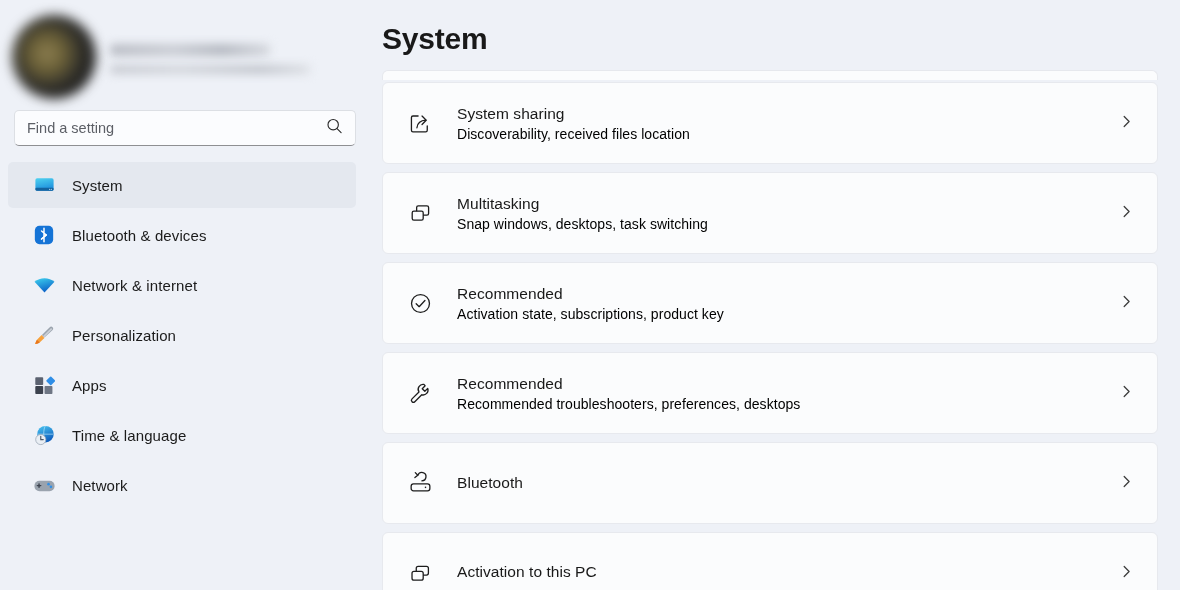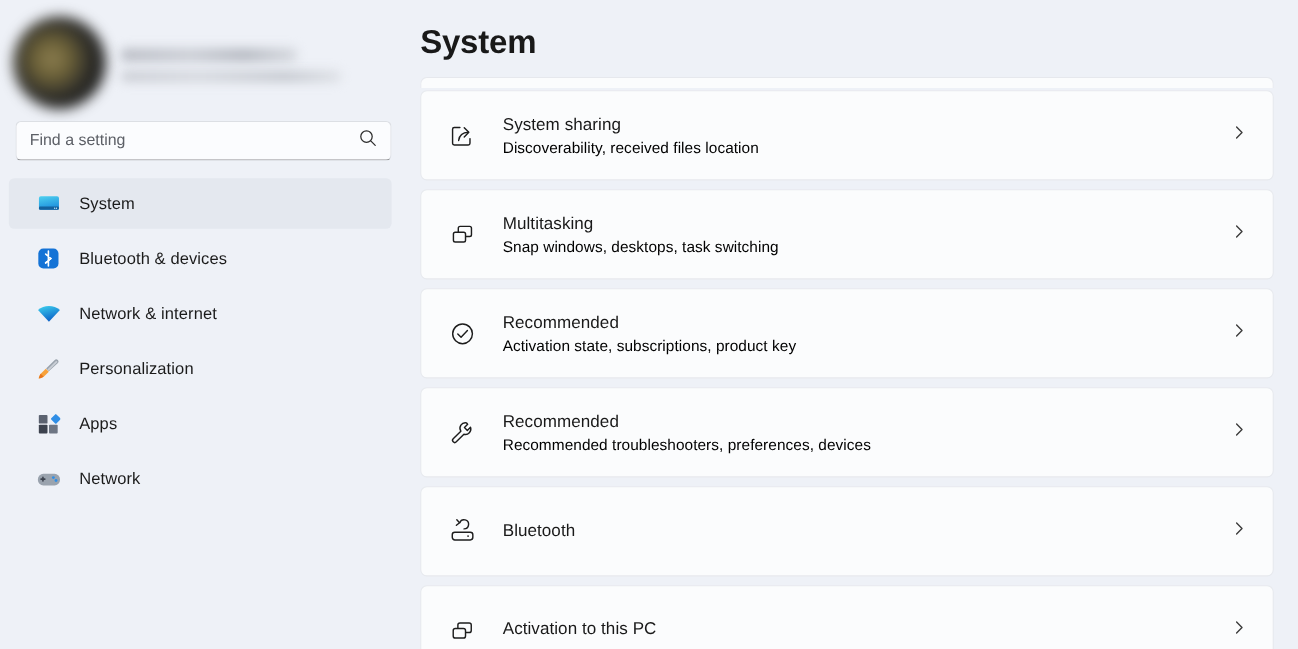--- a/index.html
+++ b/index.html
@@ -202,20 +202,37 @@
             <rect x="2.5" y="3.5" width="8.6" height="8.6" rx="0.9" fill="#5b6270"></rect>
             <rect x="2.5" y="13.2" width="8.6" height="8.6" rx="0.9" fill="#3c424e"></rect>
             <rect x="12.6" y="13.2" width="8.6" height="8.6" rx="0.9" fill="#6e7684"></rect>
             <rect x="16.4" y="1.6" width="7.3" height="7.3" rx="0.9" fill="#2f8ee6" transform="rotate(45 17 5.5)"></rect>
           </svg>
         </span>
         <span class="nav-label">Apps</span>
       </div>
 
 
+      <div class="nav-item">
+        <span class="nav-ico">
+          <svg width="23" height="23" viewBox="0 0 24 24">
+            <defs>
+                <linearGradient id="g-glb" x1="0" y1="0" x2="0.4" y2="1">
+              <stop offset="0" stop-color="#4bc7f2"></stop>
+                  <stop offset="1" stop-color="#0f5fbe"></stop>
+            </linearGradient>
+              </defs>
+            <circle cx="13" cy="10.6" r="8.6" fill="url(#g-glb)"></circle>
+            <path d="M13 2c-2.4 2.4-2.4 14 0 17.2M4.5 10.6h17" stroke="#bfe9fb" stroke-width="0.9" fill="none" opacity="0.75"></path>
+            <circle cx="8.1" cy="16.2" r="5.3" fill="#e9eef4" stroke="#9aa6b5" stroke-width="0.8"></circle>
+            <path d="M8.1 12.9v3.4h2.6" stroke="#4b5765" stroke-width="1.2" fill="none" stroke-linecap="round"></path>
+          </svg>
+        </span>
+        <span class="nav-label">Time &amp; language</span>
+      </div>
 
       <div class="nav-item">
         <span class="nav-ico">
           <svg width="23" height="23" viewBox="0 0 24 24">
             <rect x="1.5" y="7" width="21" height="11" rx="5.2" fill="#9aa3ae"></rect>
             <path d="M6.3 10.3v3.6M4.5 12.1h3.6" stroke="#3c424e" stroke-width="1.5" stroke-linecap="round"></path>
             <circle cx="16.2" cy="10.6" r="1.35" fill="#2f8ee6"></circle>
             <circle cx="18.7" cy="13.4" r="1.35" fill="#2f8ee6"></circle>
           </svg>
         </span>
@@ -289,21 +306,21 @@
       </div>
 
       <div class="card">
         <span class="card-ico">
           <svg width="27" height="27" viewBox="0 0 28 28" fill="none" stroke="#1d1d1d" stroke-width="1.35" stroke-linecap="round" stroke-linejoin="round">
             <path d="M17.6 4.6a5.1 5.1 0 0 0-5.2 7.8L5.2 19.6a2 2 0 0 0 2.9 2.9l7.2-7.2a5.1 5.1 0 0 0 6.2-6.6l-3 3-2.7-2.7 3-3a5.2 5.2 0 0 0-1.2-1.4z"></path>
           </svg>
         </span>
         <div class="card-txt">
           <div class="card-title">Recommended</div>
-          <div class="card-sub">Recommended troubleshooters, preferences, devices</div>
+          <div class="card-sub">Recommended troubleshooters, preferences, desktops</div>
         </div>
         <span class="chev">
           <svg width="13" height="13" viewBox="0 0 14 14" fill="none" stroke="#3b3b3b" stroke-width="1.35" stroke-linecap="round" stroke-linejoin="round">
               <path d="M4.5 1.6L9.8 7l-5.3 5.4"></path>
             </svg>
         </span>
       </div>
 
       <div class="card">
         <span class="card-ico">

